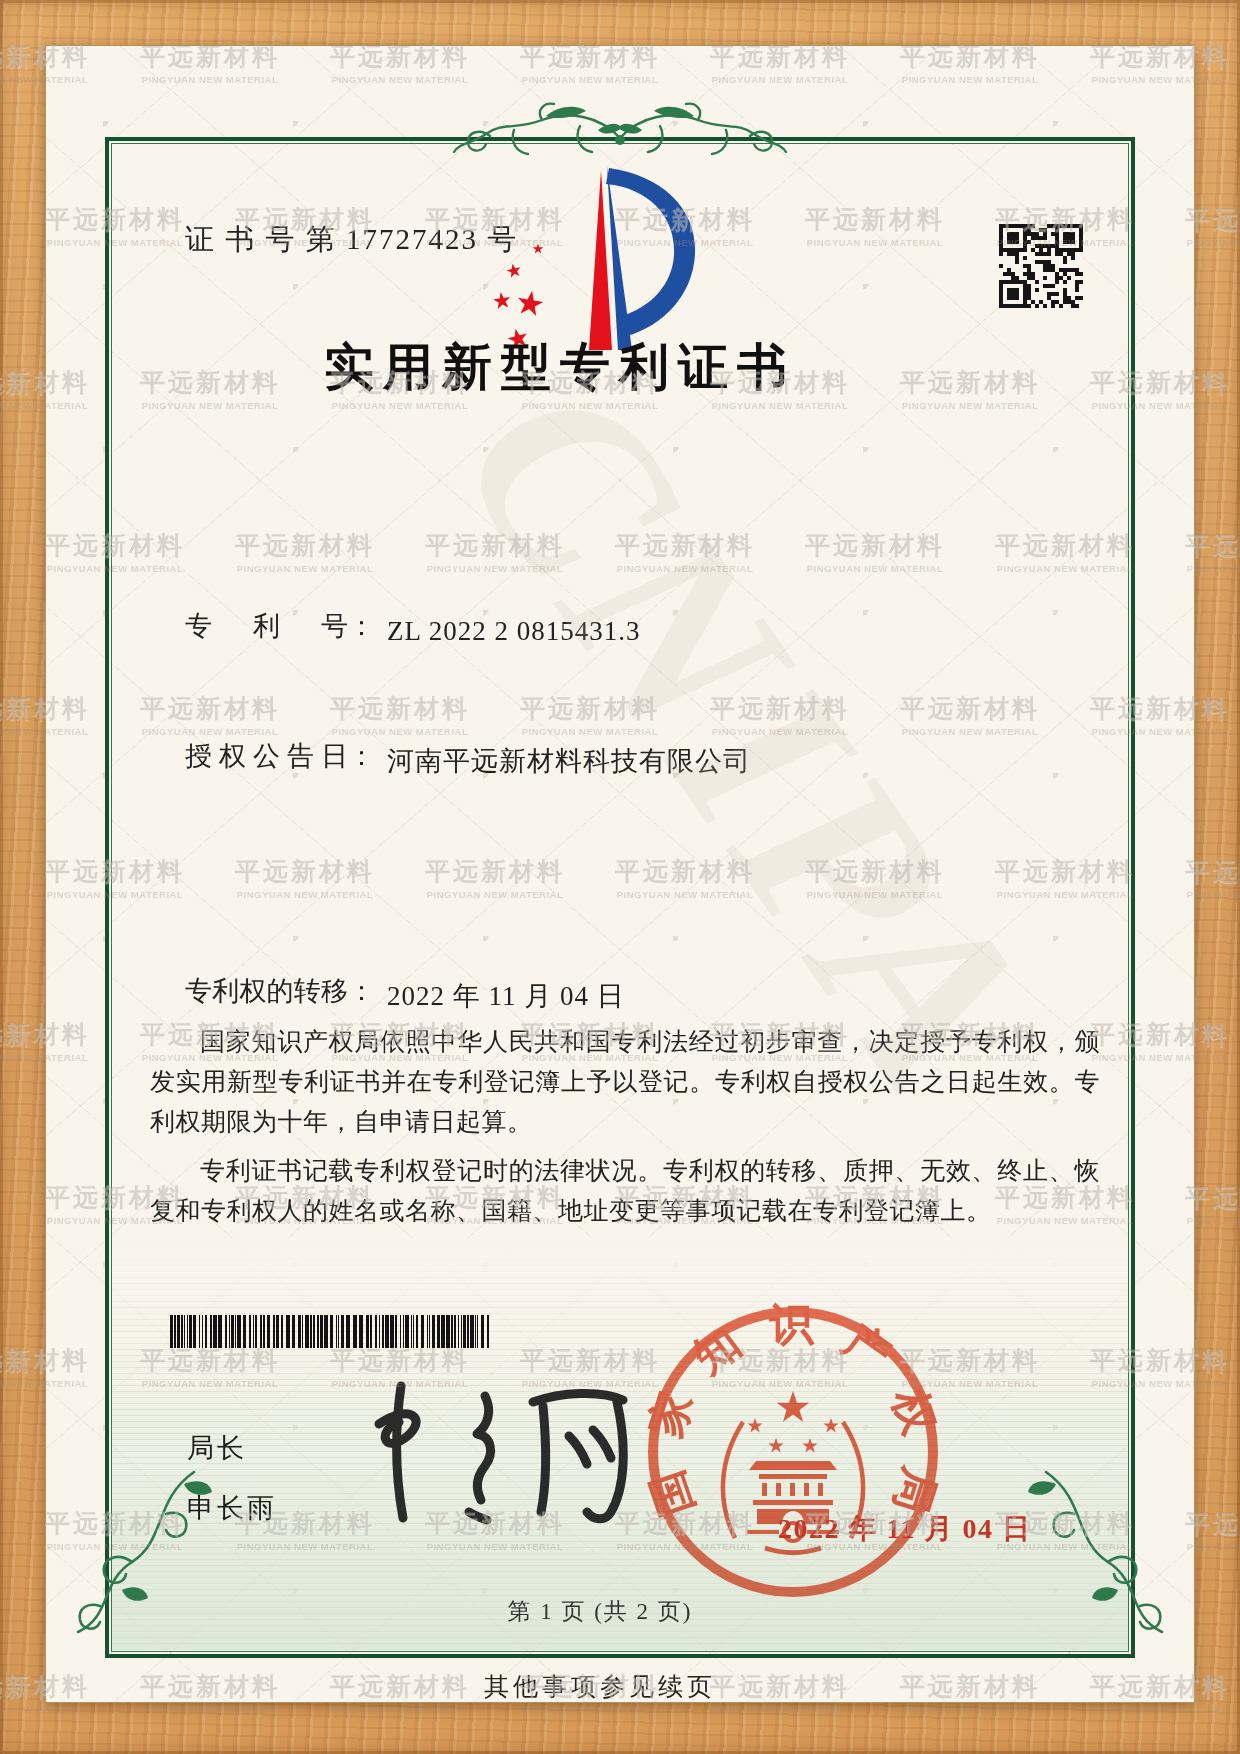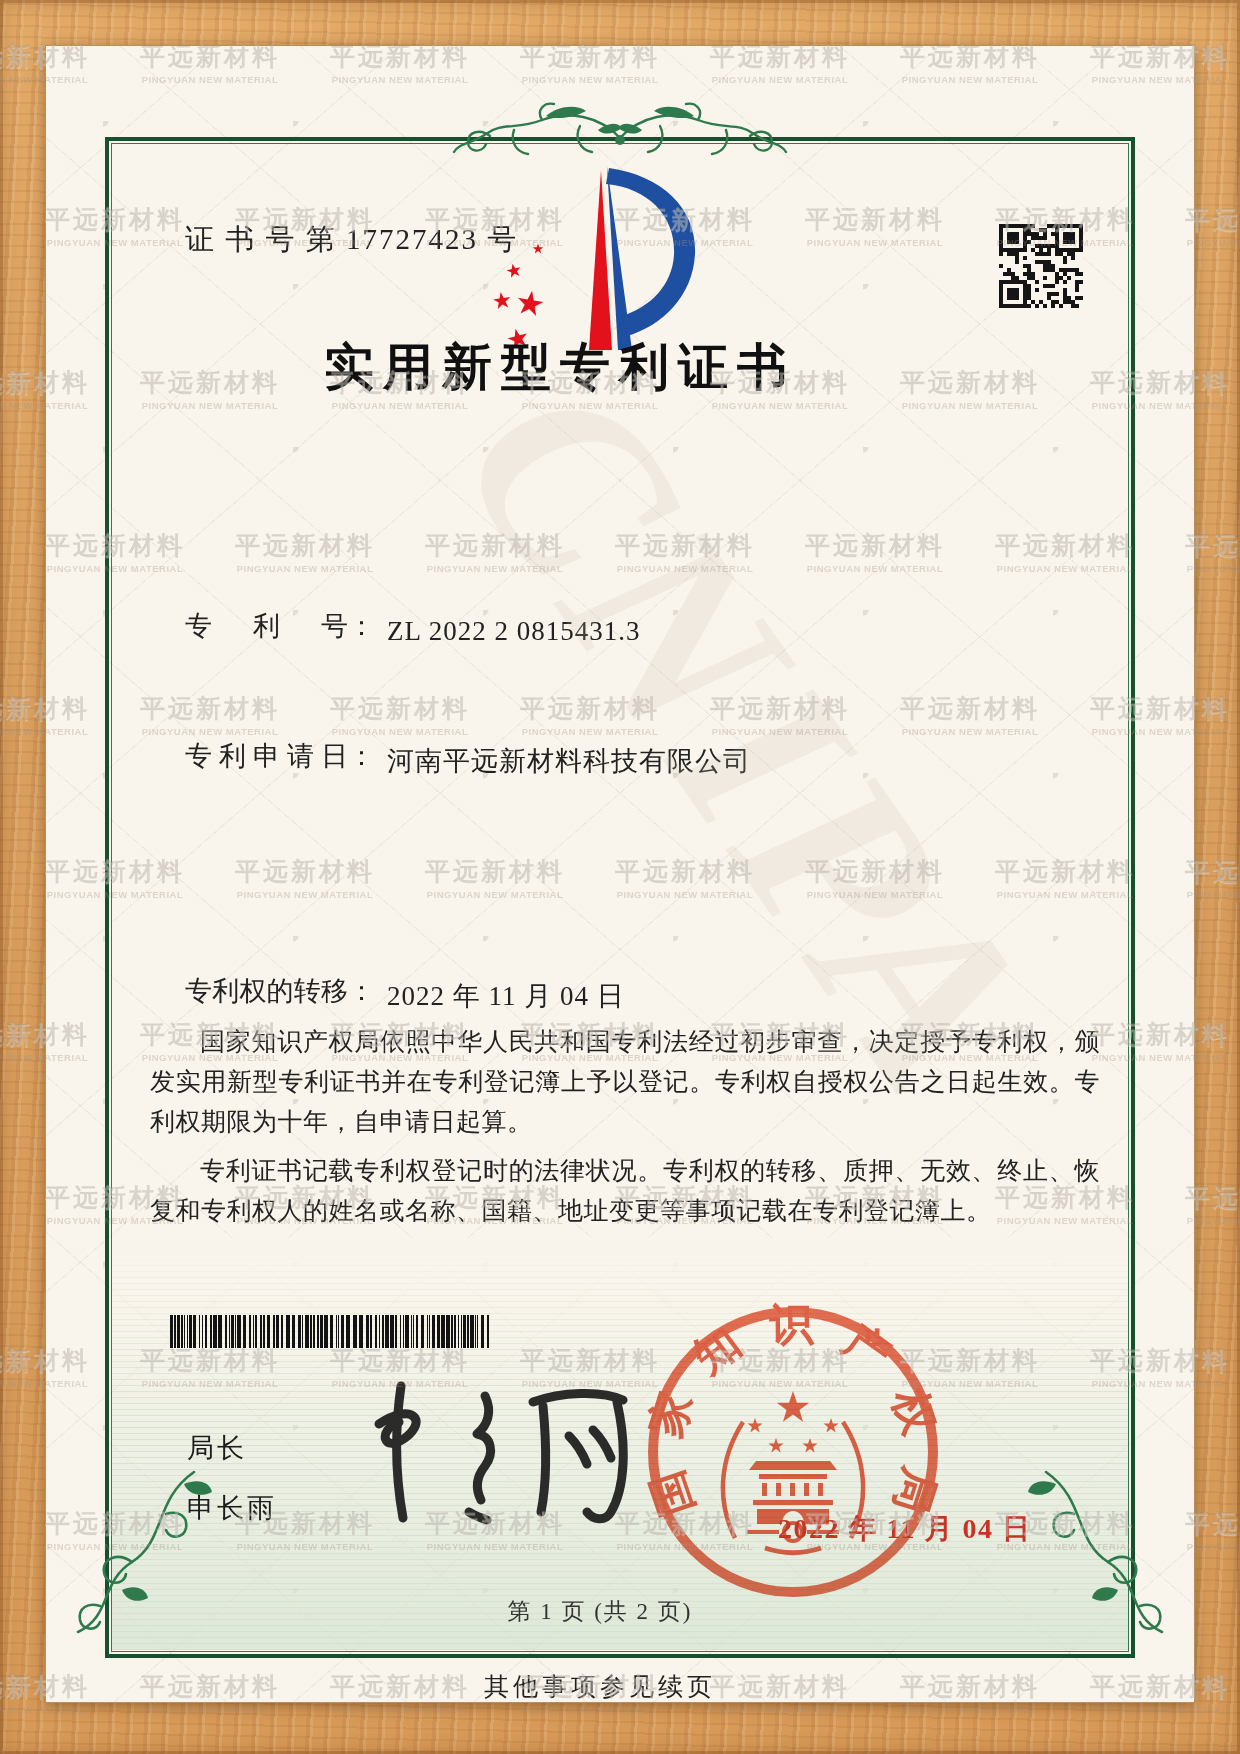--- a/index.html
+++ b/index.html
@@ -581,21 +581,21 @@
     <div></div>
     <div class="d"></div>
     <div class="d"></div>
     <div></div>
   </div>
 
 <div class="abs title">实用新型专利证书</div>
 
 <div class="abs fields">
   <div class="frow" style="top:138px"><span class="flabel">专利号</span><span class="fcolon">：</span><span class="fvalue">ZL 2022 2 0815431.3</span></div>
-  <div class="frow" style="top:268px"><span class="flabel">专利申请日</span><span class="fcolon">：</span><span class="fvalue">河南平远新材料科技有限公司</span></div>
+  <div class="frow" style="top:268px"><span class="flabel">授权公告日</span><span class="fcolon">：</span><span class="fvalue">河南平远新材料科技有限公司</span></div>
   <div class="frow" style="top:503px">
     <span class="flabel">专利权的转移</span><span class="fcolon">：</span><span class="fvalue">2022 年 11 月 04 日</span>
   </div>
 </div>
 
 <div class="abs paras">
   <p>国家知识产权局依照中华人民共和国专利法经过初步审查，决定授予专利权，颁发实用新型专利证书并在专利登记簿上予以登记。专利权自授权公告之日起生效。专利权期限为十年，自申请日起算。</p>
   <p>专利证书记载专利权登记时的法律状况。专利权的转移、质押、无效、终止、恢复和专利权人的姓名或名称、国籍、地址变更等事项记载在专利登记簿上。</p>
 </div>
 

